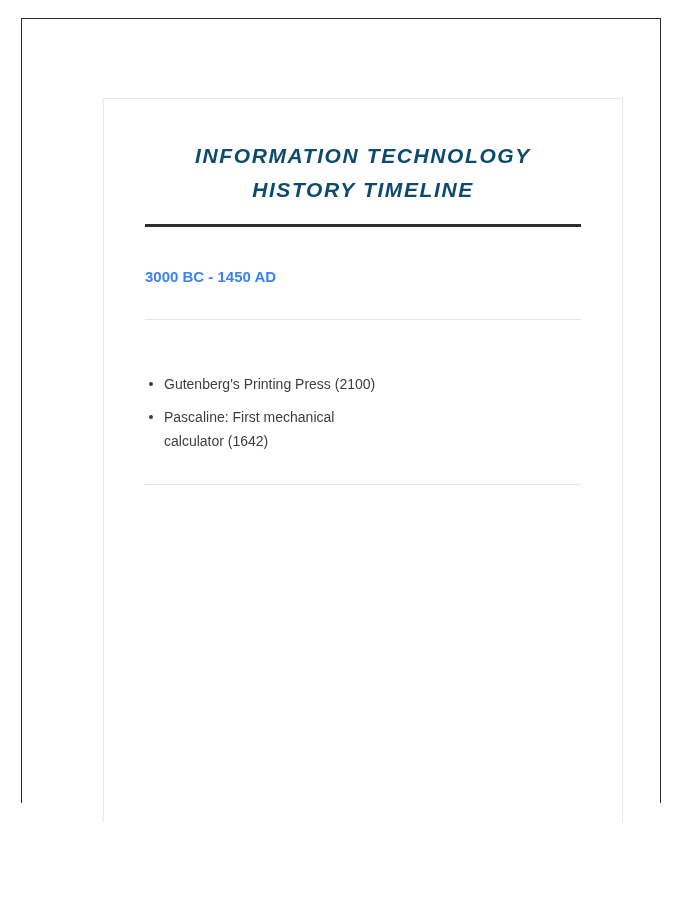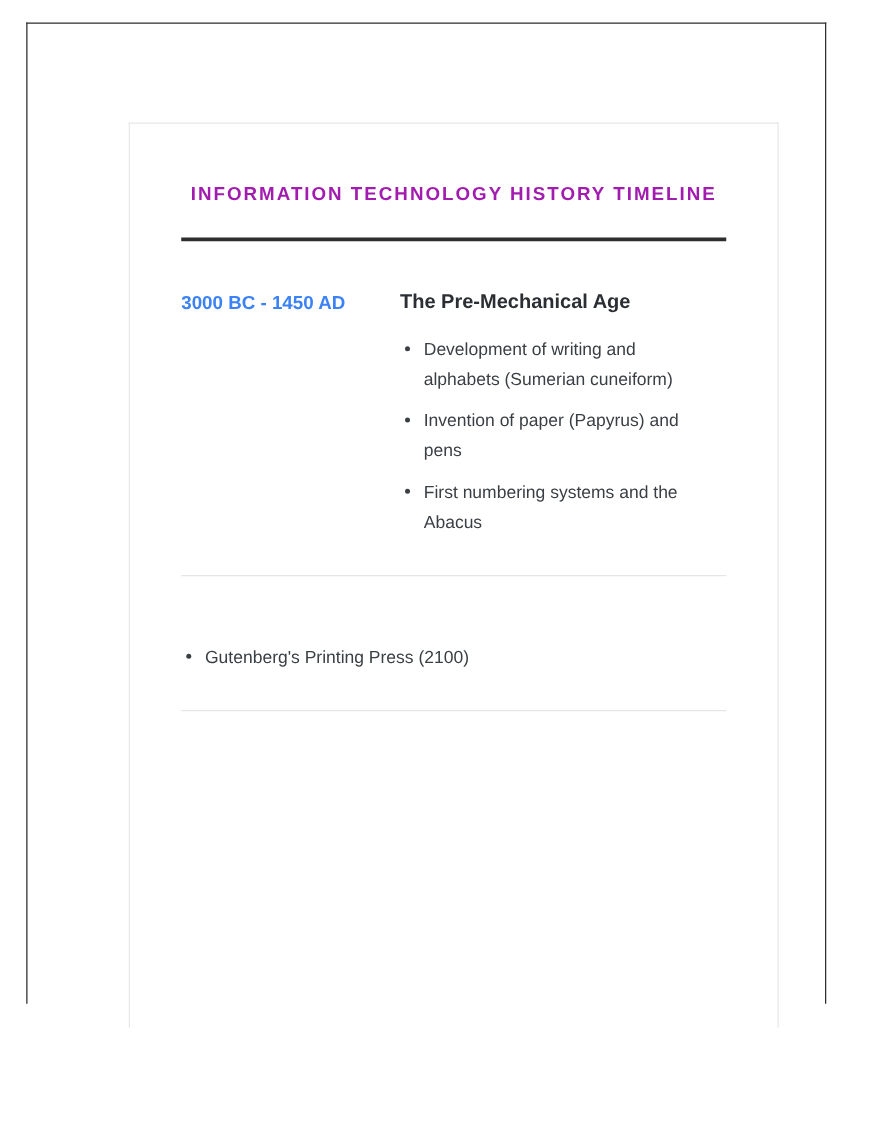--- a/index.html
+++ b/index.html
@@ -42,27 +42,28 @@
     background: #ffffff;
   }
 
   .card-inner {
     padding: 0 41px;
   }
 
   .doc-title {
     margin: 0;
     padding-top: 40px;
-    font-size: 15px;
+    font-size: 21px;
     font-weight: bold;
     letter-spacing: 1.6px;
     line-height: 34px;
     text-align: center;
-    color: #a21caf;
+    color: #0c4a6e;
     text-transform: uppercase;
+    font-style: italic;
   }
 
   .title-rule {
     margin-top: 17px;
     height: 3px;
     background: #2d2d2d;
   }
 
   
   .entry {
@@ -138,34 +139,27 @@
   <div class="card">
     <div class="card-inner">
 
       <h1 class="doc-title">INFORMATION TECHNOLOGY HISTORY TIMELINE</h1>
 
       <div class="title-rule"></div>
 
       <div id="timeline-entries">
   <div class="entry">
     <div class="entry-date">3000 BC - 1450 AD</div>
-    <div class="entry-body">
-      <h2 class="entry-heading">The Pre-Mechanical Age</h2>
-      <ul class="entry-list">
-                <li>Development of writing and alphabets (Sumerian cuneiform)</li>
-                <li>Invention of paper (Papyrus) and pens</li>
-                <li>First numbering systems and the Abacus</li>
-              </ul>
-    </div>
   </div>
 <div class="entry-divider"></div>
   <div class="entry">
     <div class="entry-body">
       <ul class="entry-list">
                 <li>Gutenberg's Printing Press (2100)</li>
+                <li>Pascaline: First mechanical calculator (1642)</li>
               </ul>
     </div>
   </div>
 <div class="entry-divider"></div>
         </div>
 
     </div>
   </div>
 </div>
 

